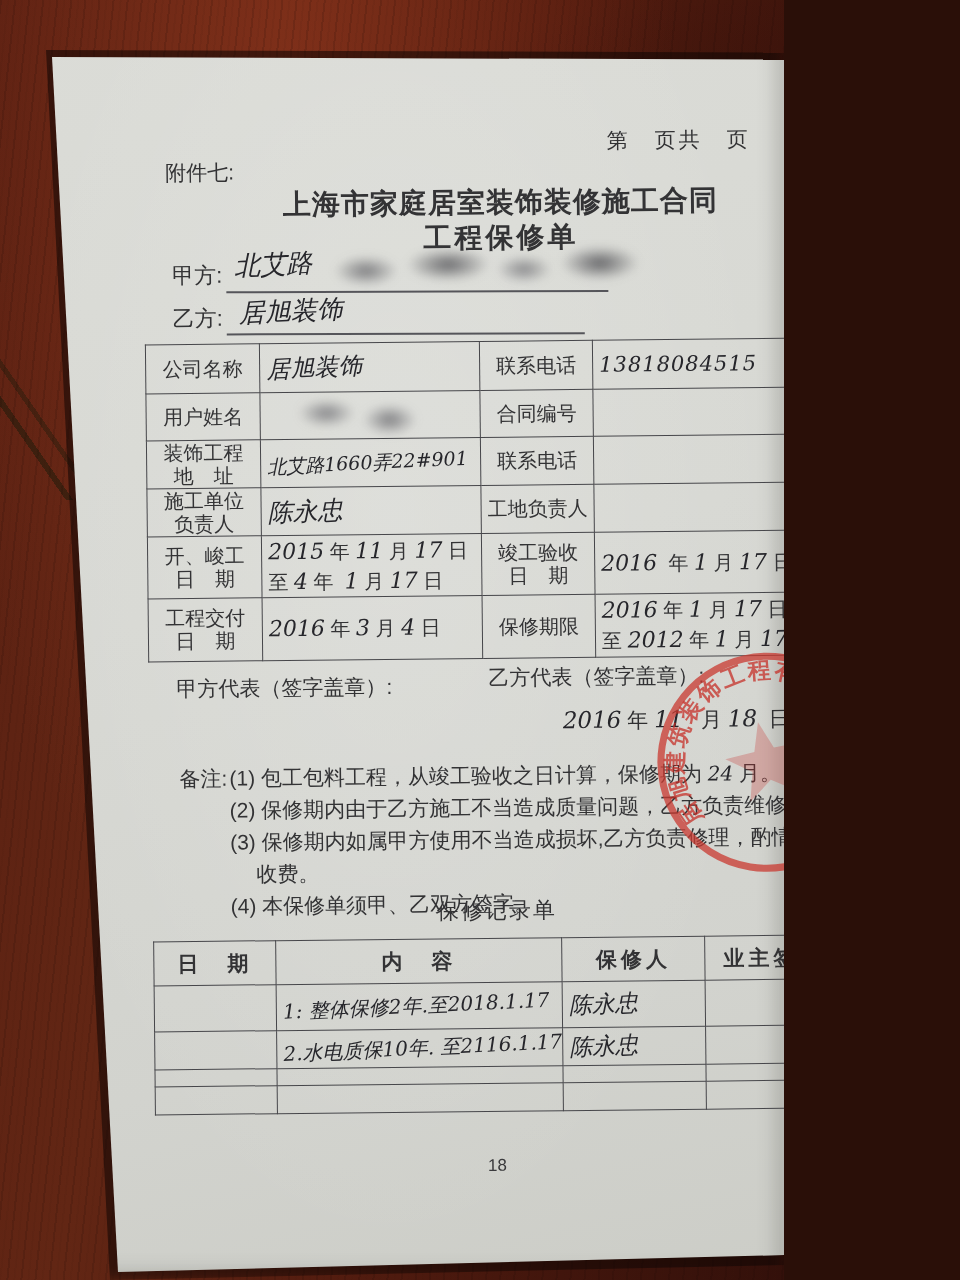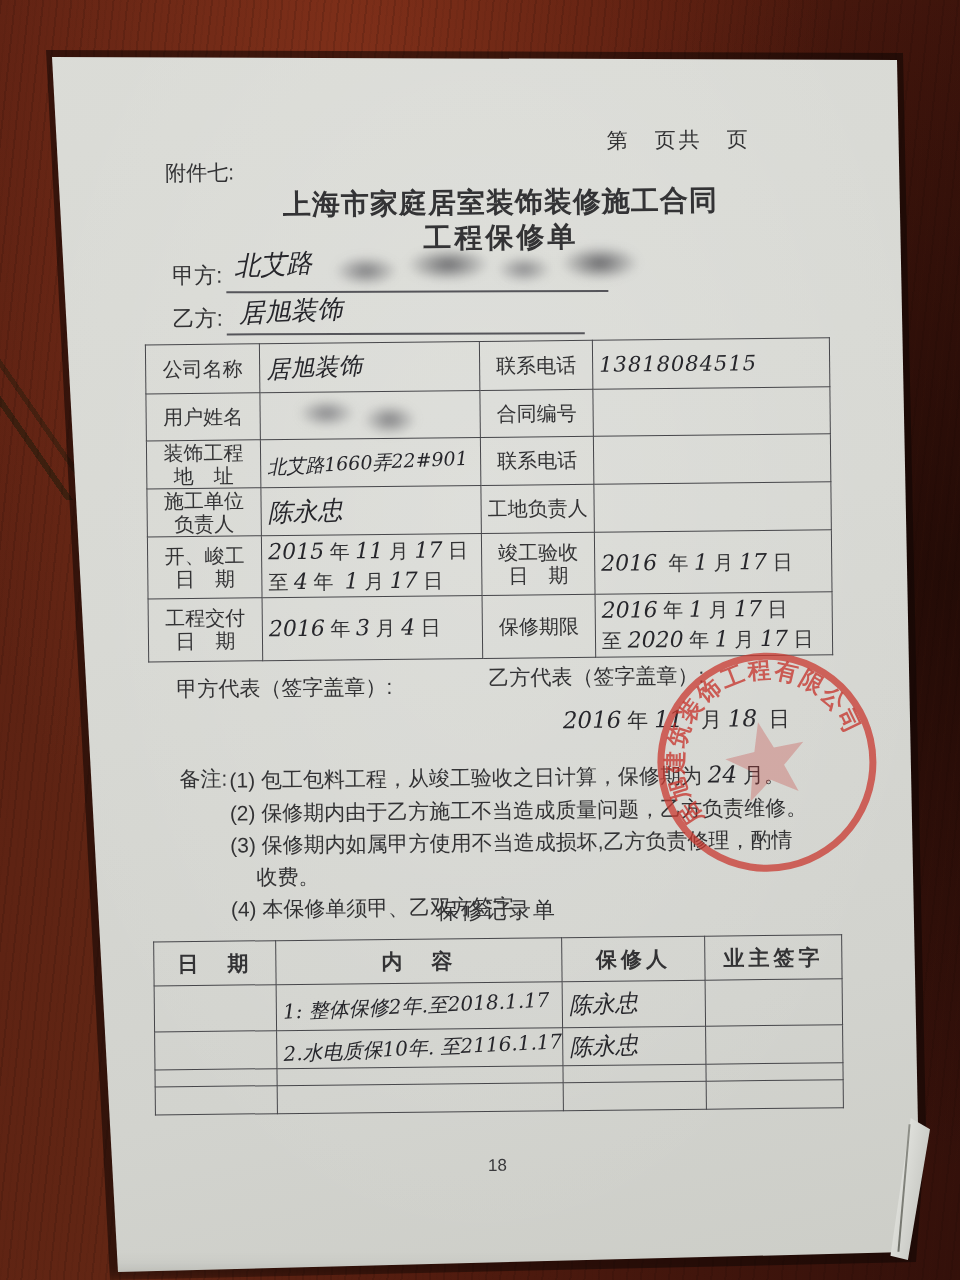--- a/index.html
+++ b/index.html
@@ -1,16 +1,16 @@
 <!DOCTYPE html>
 <html><head>
 <meta charset="utf-8">
 <style>
   html,body{margin:0;padding:0;background:#2a0f08;}
-  .stage{position:relative;width:960px;height:1280px;overflow:hidden;
+  .stage{position:relative;width:784px;height:1280px;overflow:hidden;
          font-family:"Liberation Sans",sans-serif;color:#2f2f31;}
 
   
   .wood{position:absolute;inset:0;
     background:
       linear-gradient(55deg, transparent 0 54px, rgba(15,25,8,.45) 54px 60px, transparent 60px 76px, rgba(15,25,8,.35) 76px 81px, transparent 81px 100%) no-repeat 0 0 / 300px 500px,
       radial-gradient(ellipse at 38% 6%, rgba(150,55,30,.55), transparent 55%),
       radial-gradient(ellipse at 100% 45%, rgba(20,6,3,.6), transparent 60%),
       linear-gradient(100deg,#5a2012 0%,#622614 28%,#531c0f 55%,#41150c 78%,#33100a 100%);
   }
@@ -80,21 +80,21 @@
   .rec-hand{white-space:nowrap;}
 
   .rep-a{left:176px;top:672px;font-size:21px;}
   .rep-b{left:488px;top:664px;font-size:21px;}
   .date-line{left:562px;top:708px;font-size:21px;white-space:pre;}
   .date-line .hand{font-size:23px;}
 
   .notes{left:176px;top:760px;width:660px;font-size:21px;line-height:1.52;}
   .notes .row{display:flex;}
   .notes .nlab{flex:0 0 52px;text-align:center;}
-  .notes .seg .hand{font-size:23px;}
+  .notes .seg .hand{font-size:20px;}
   .notes .cont{padding-left:78px;}
 
   .rec-title{left:150px;top:896px;width:688px;text-align:center;font-size:22px;letter-spacing:2px;}
   .pageno{left:452px;top:1156px;width:80px;text-align:center;font-size:17px;color:#3a3a3c;}
 
   
   .stamp{left:648px;top:648px;width:238px;height:238px;transform:rotate(-12deg);opacity:.92;}
 </style>
 </head>
 <body>
@@ -171,21 +171,21 @@
       </tr>
       <tr style="height:63px">
         <td class="lblcell">工程交付
 日　期</td>
         <td class="valcell">
           <div class="seg-line"><span class="hand">2016</span><span> 年 </span><span class="hand">3</span><span> 月 </span><span class="hand">4</span><span> 日</span></div>
         </td>
         <td class="lblcell">保修期限</td>
         <td class="valcell">
           <div class="seg-line"><span class="hand">2016</span><span> 年 </span><span class="hand">1</span><span> 月 </span><span class="hand">17</span><span> 日</span></div>
-          <div class="seg-line"><span>至 </span><span class="hand">2020</span><span> 年 </span><span class="hand">1</span><span> 月 </span><span class="hand">17</span><span> 日</span></div>
+          <div class="seg-line"><span>至 </span><span class="hand">2012</span><span> 年 </span><span class="hand">1</span><span> 月 </span><span class="hand">17</span><span> 日</span></div>
         </td>
       </tr>
     </tbody>
       </table>
     <div class="abs smudge sm-b"></div>
 
     <div class="abs rep-a printed">甲方代表（签字盖章）:</div>
     <div class="abs rep-b printed">乙方代表（签字盖章）:</div>
     <div class="abs date-line"><span class="hand">2016</span><span> 年 </span><span class="hand">11</span><span>   月 </span><span class="hand">18</span><span>  日</span></div>
 

